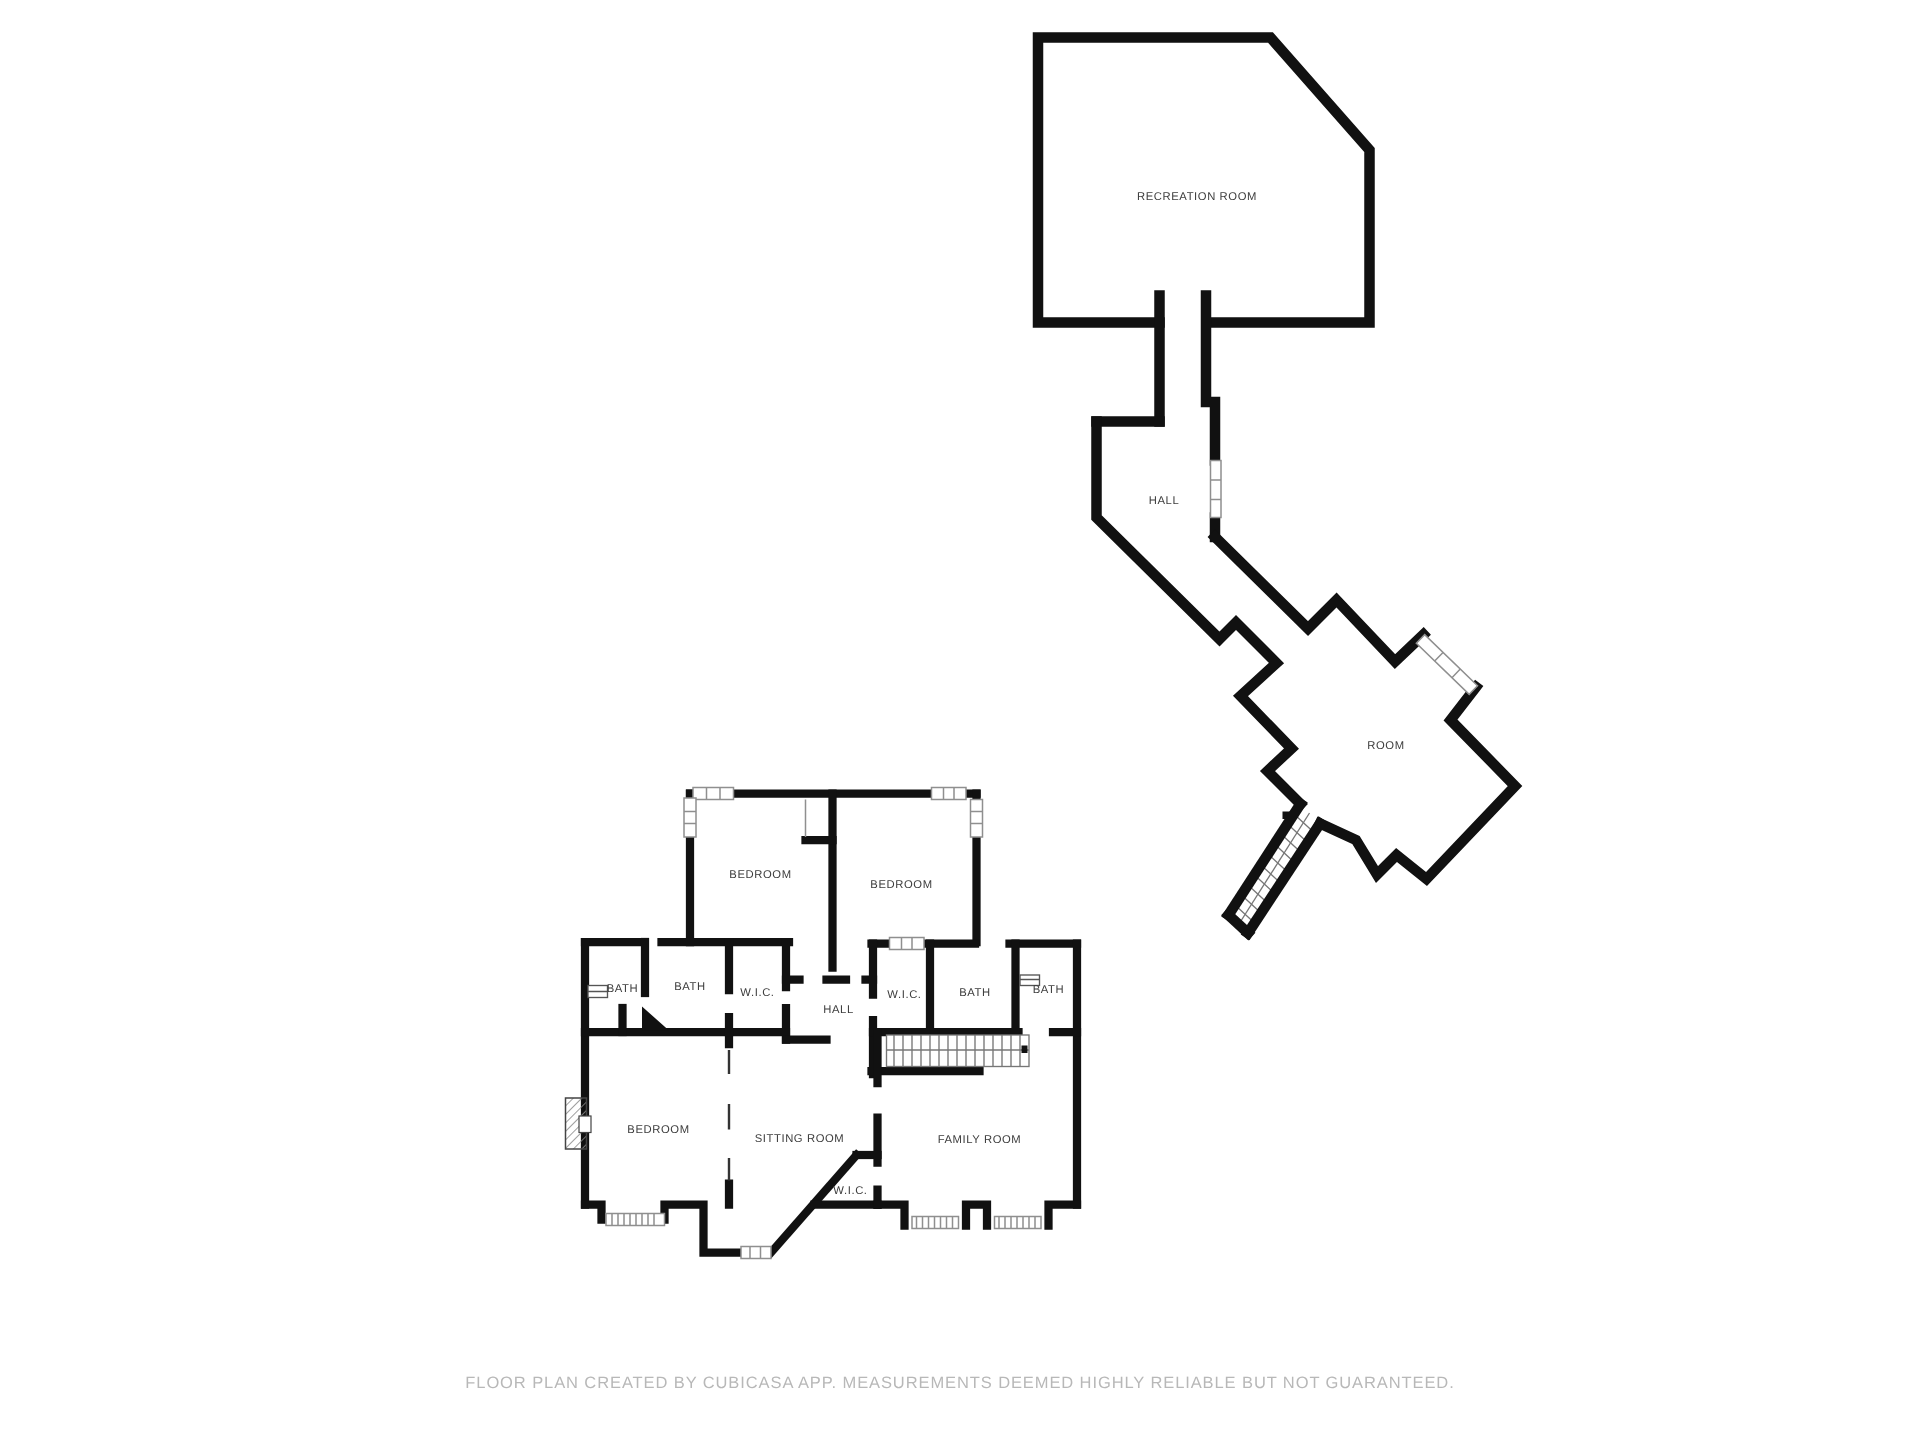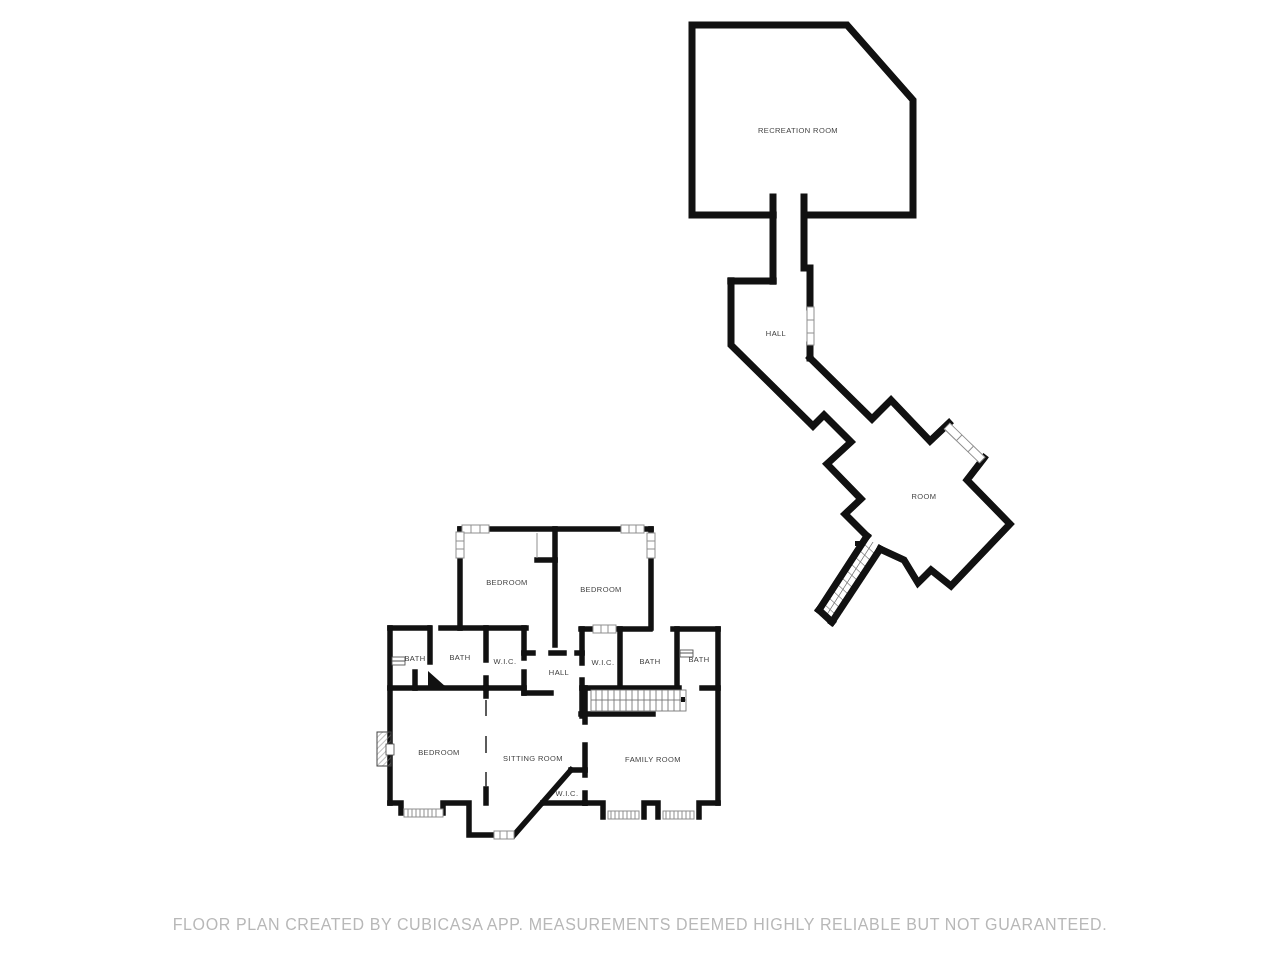--- a/index.html
+++ b/index.html
@@ -33,21 +33,21 @@
     font-size:7.5px;
     letter-spacing:0.4px;
     fill:var(--label-text);
     text-anchor:middle;
   }
   .footer-text{
     position:absolute;
     left:0;right:0;
     top:916px;
     text-align:center;
-    font-size:16px;
+    font-size:11px;
     letter-spacing:0.6px;
     color:var(--footer-text);
     font-family:"Liberation Sans", sans-serif;
   }
 </style>
 </head>
 <body>
 
 <div class="canvas">
 

